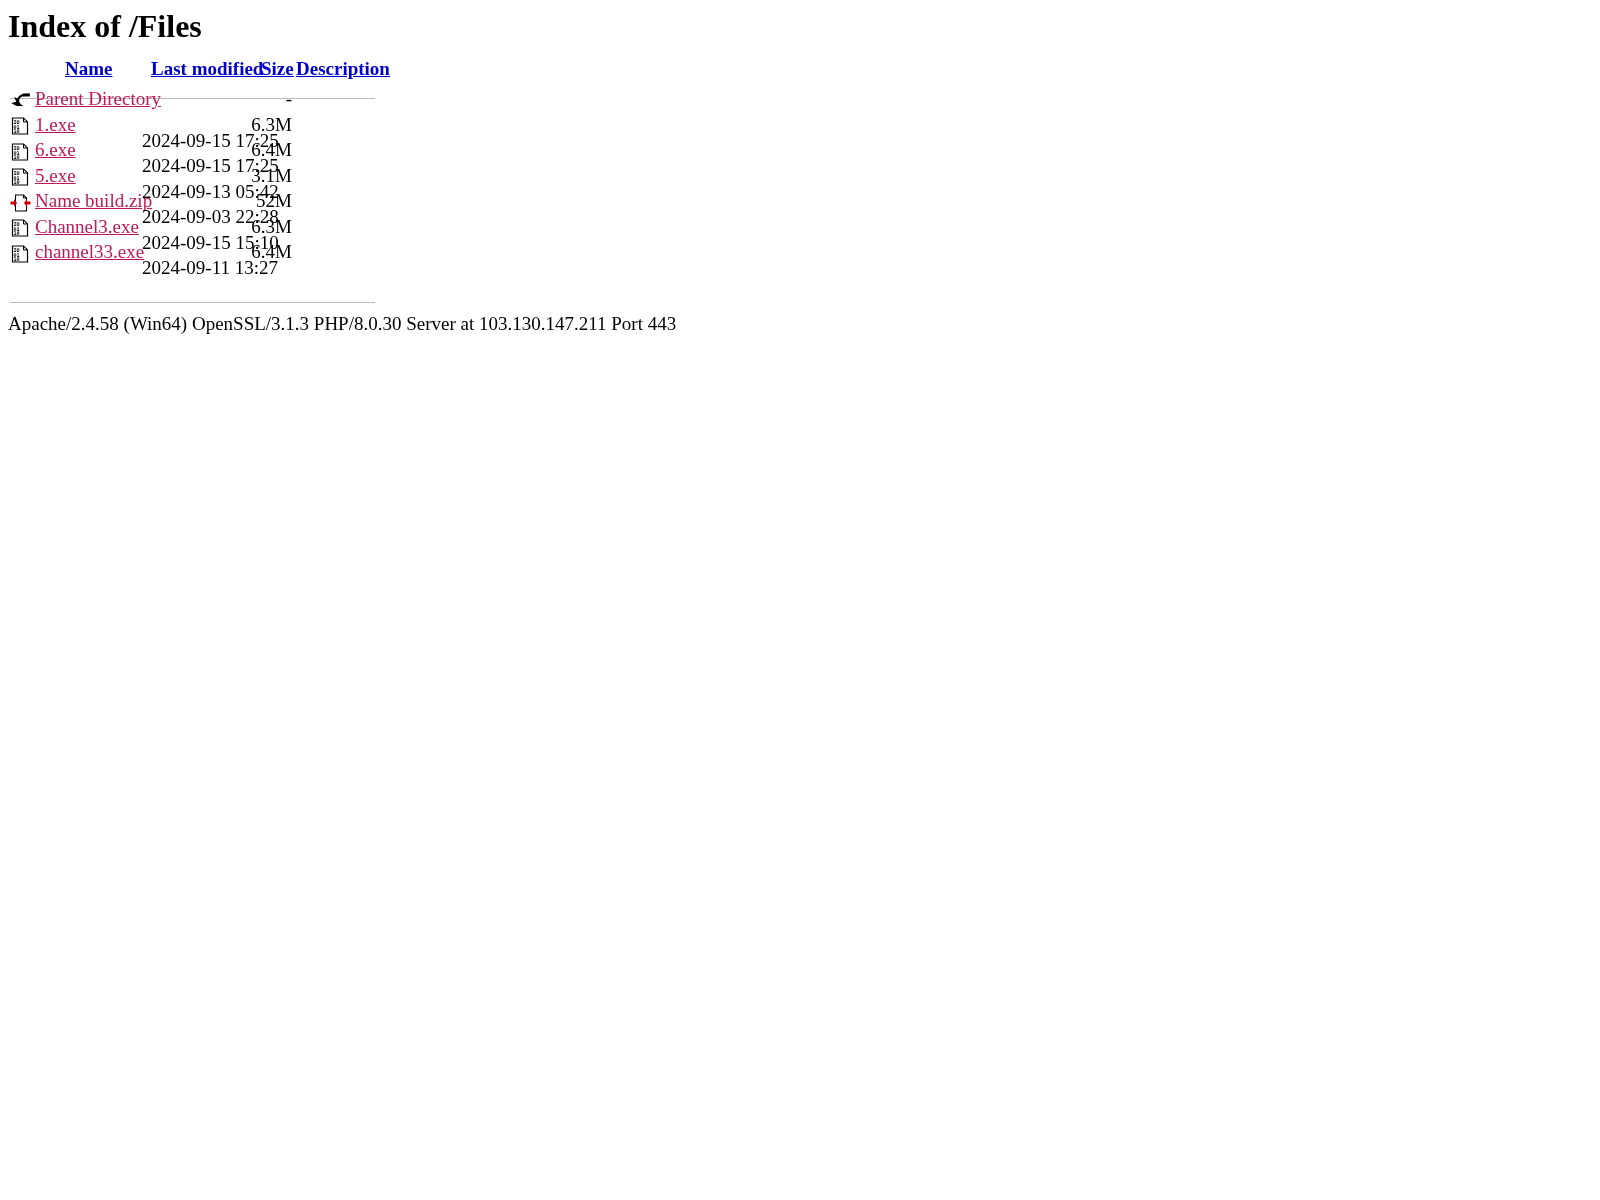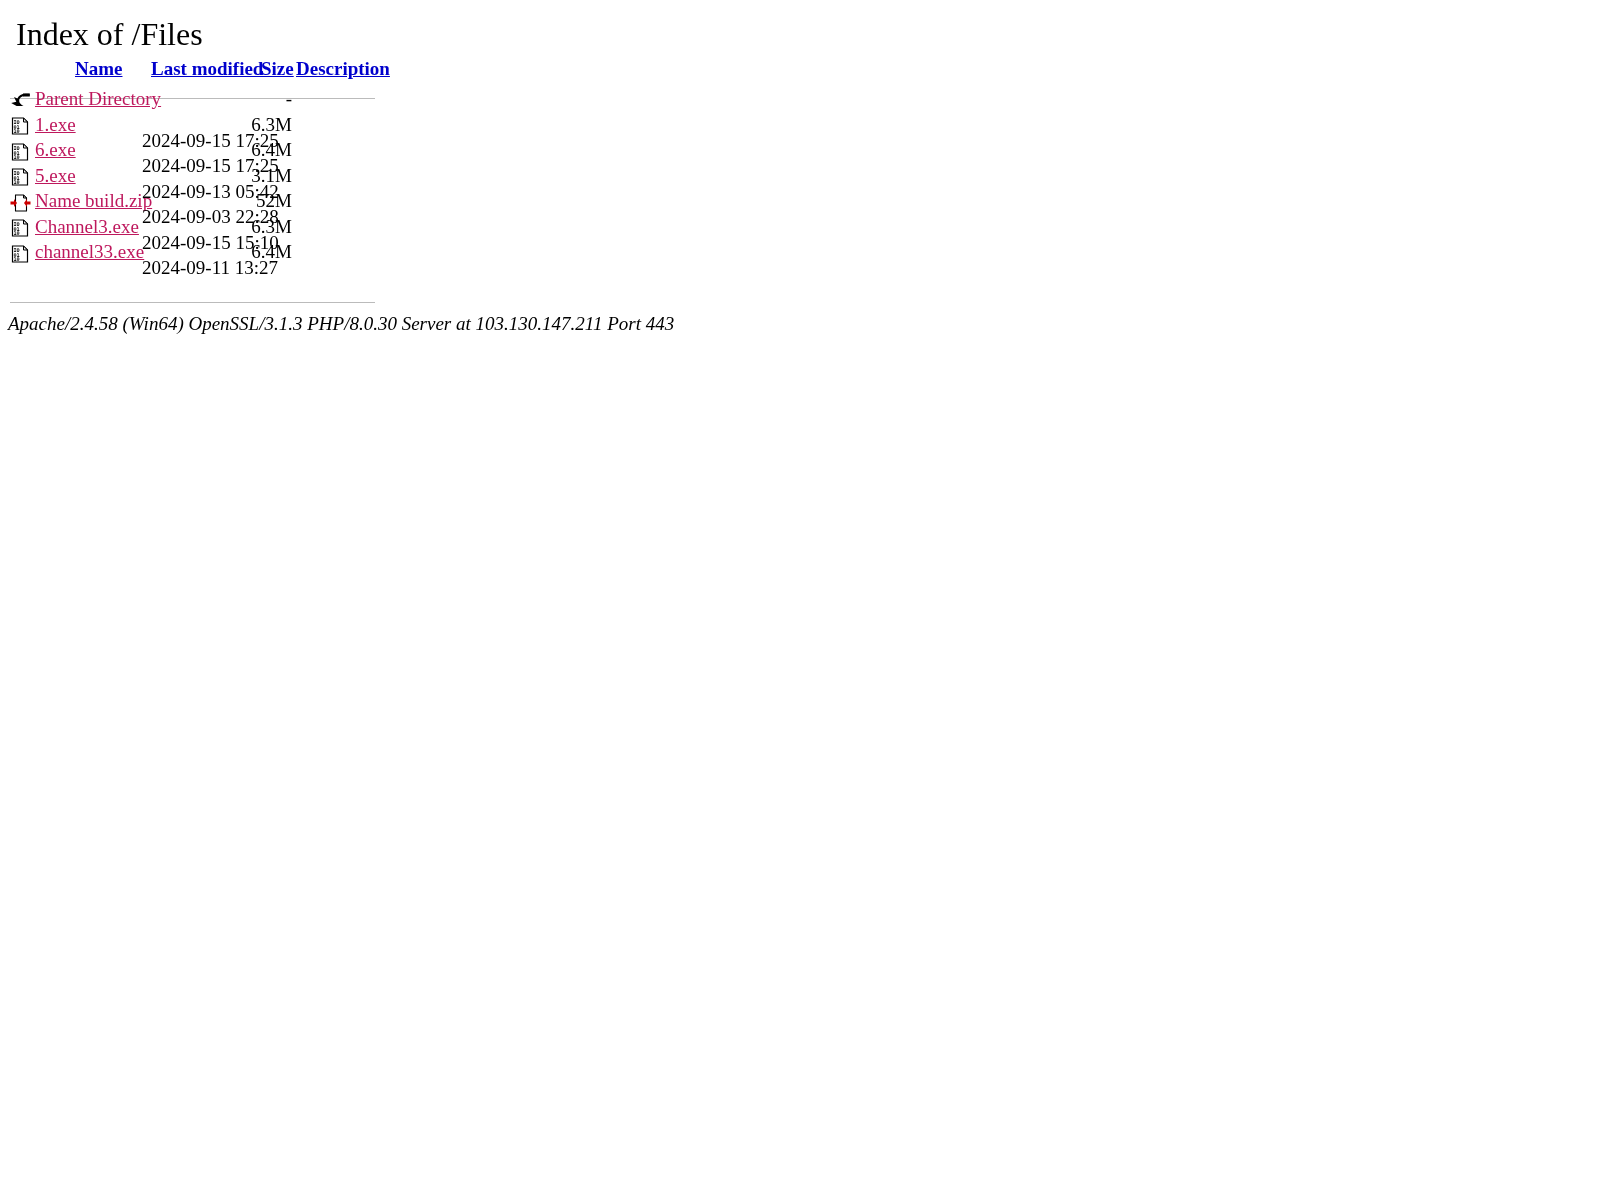--- a/index.html
+++ b/index.html
@@ -14,23 +14,23 @@
     width: 1600px;
     height: 1200px;
     overflow: hidden;
     position: relative;
   }
 
   
   .page-title {
     font-family: "Liberation Serif", "DejaVu Serif", serif;
     font-size: 32px;
-    font-weight: normal;
+    font-weight: bold;
     line-height: 1;
-    margin: 8px;
+    margin: 0;
     padding: 0;
     position: absolute;
     left: 8px;
     top: 10px;
     letter-spacing: 0px;
     white-space: pre;
   }
 
   
   .index-listing {
@@ -87,21 +87,21 @@
     white-space: nowrap;
   }
   .index-header .hdr {
     position: absolute;
     top: 0;
     font-weight: bold;
     color: #0000cc;
     text-decoration: underline;
     cursor: pointer;
   }
-  .hdr-name { left: 75px; }
+  .hdr-name { left: 65px; }
   .hdr-date { left: 151px; }
   .hdr-size { left: 261px; }
   .hdr-desc { left: 296px; text-align: center; }
 
   
   a.file-link {
     color: #be185d;
     text-decoration: underline;
     cursor: pointer;
   }
@@ -119,21 +119,20 @@
   }
   .rule-top { top: 98px; }
   .rule-bottom { top: 302px; }
 
   
   .server-signature {
     position: absolute;
     left: 8px;
     top: 313px;
     font-family: "Liberation Serif", "DejaVu Serif", serif;
-    font-style: italic;
     font-size: 19px;
     color: #000000;
     white-space: nowrap;
   }
 
   
   .icon-svg { display: block; width: 21px; height: 21px; }
 </style>
 </head>
 <body>

